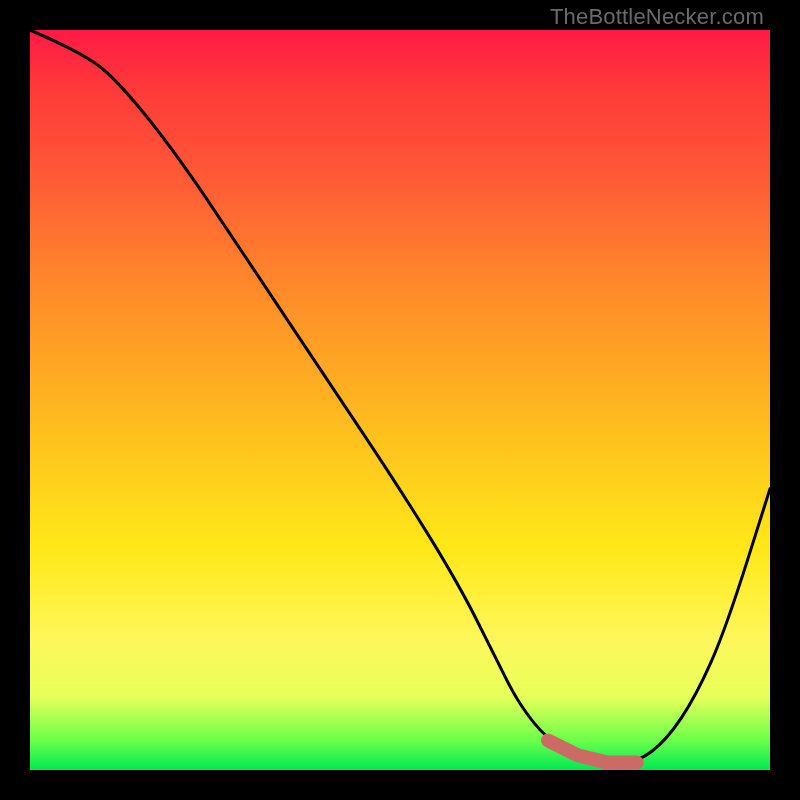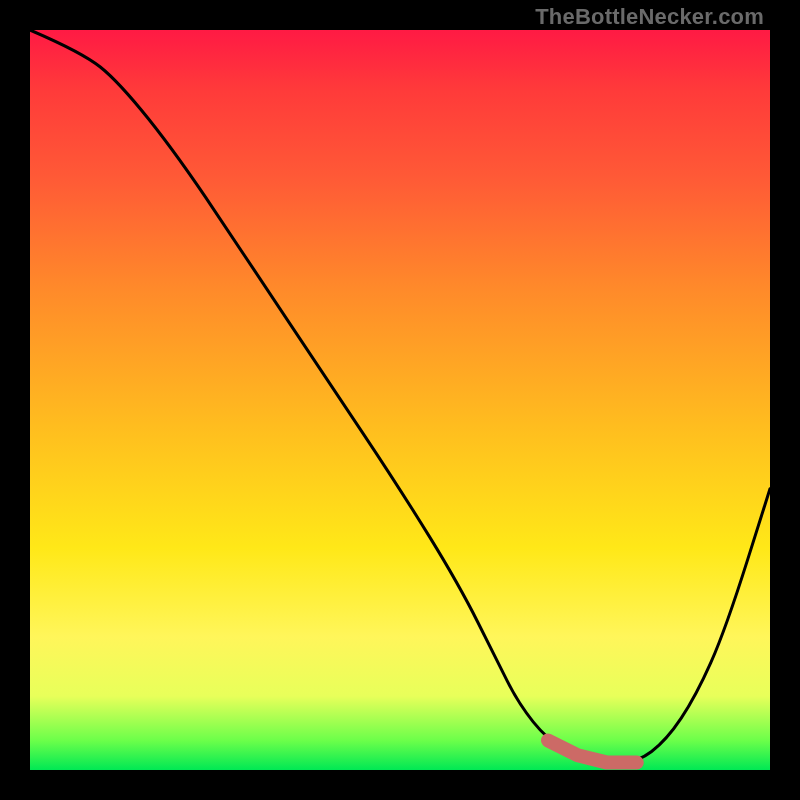--- a/index.html
+++ b/index.html
@@ -38,21 +38,21 @@
       #6cff4a 96%,
       #00e854 100%
     );
   }
   .watermark {
     position: absolute;
     top: 4px;
     right: 36px;
     color: #6a6a6a;
     font-size: 22px;
-    font-weight: 700;
+    font-weight: 400;
     letter-spacing: 0.2px;
     z-index: 10;
   }
   svg.overlay {
     position: absolute;
     left: 0;
     top: 0;
     width: 740px;
     height: 740px;
     pointer-events: none;

